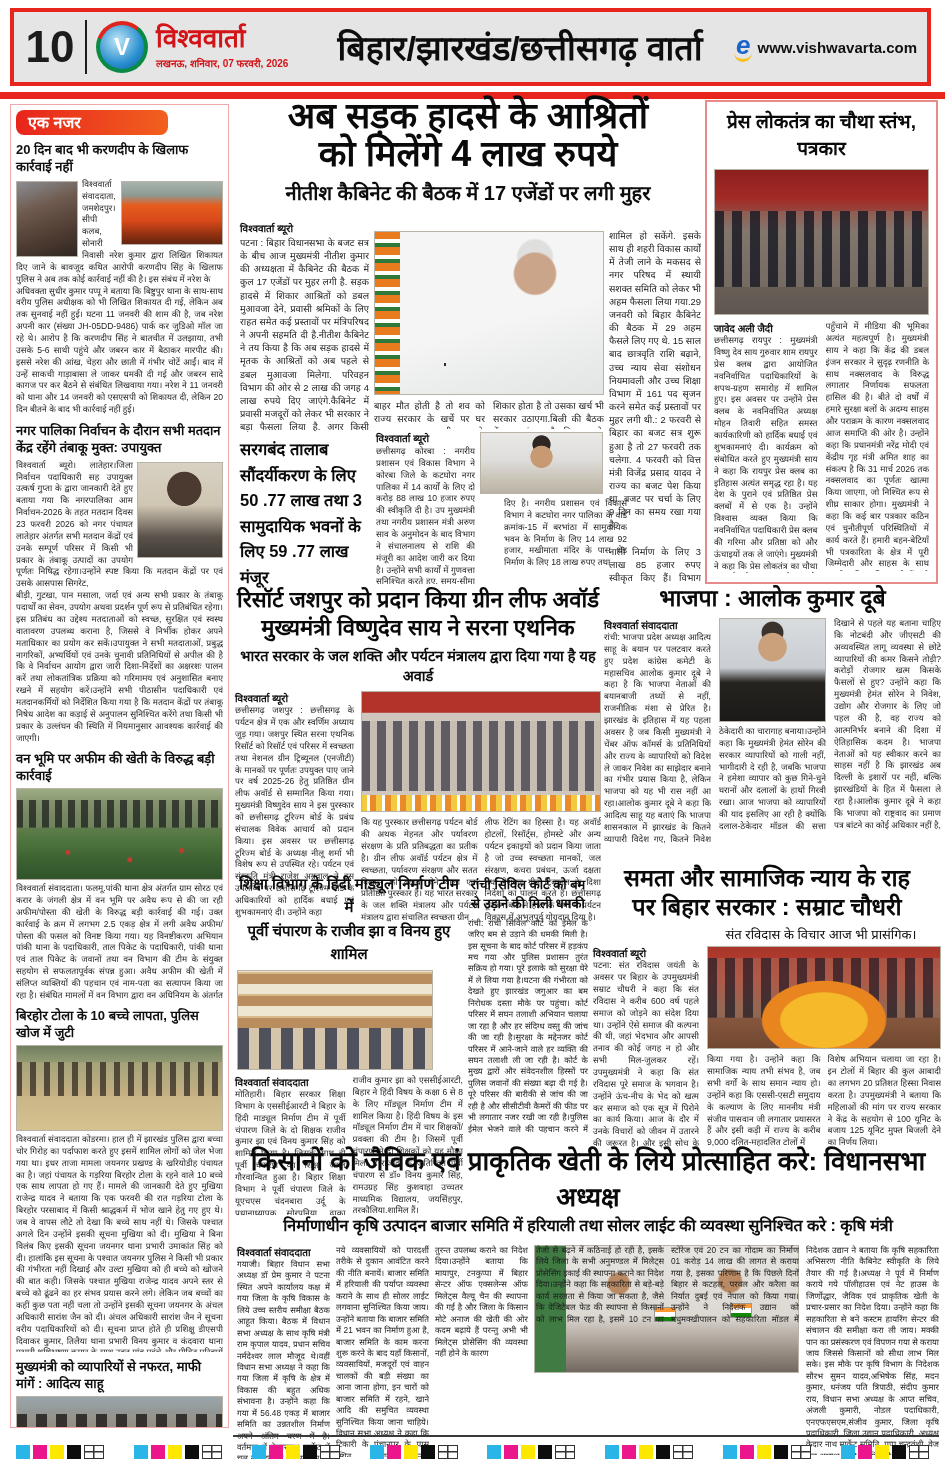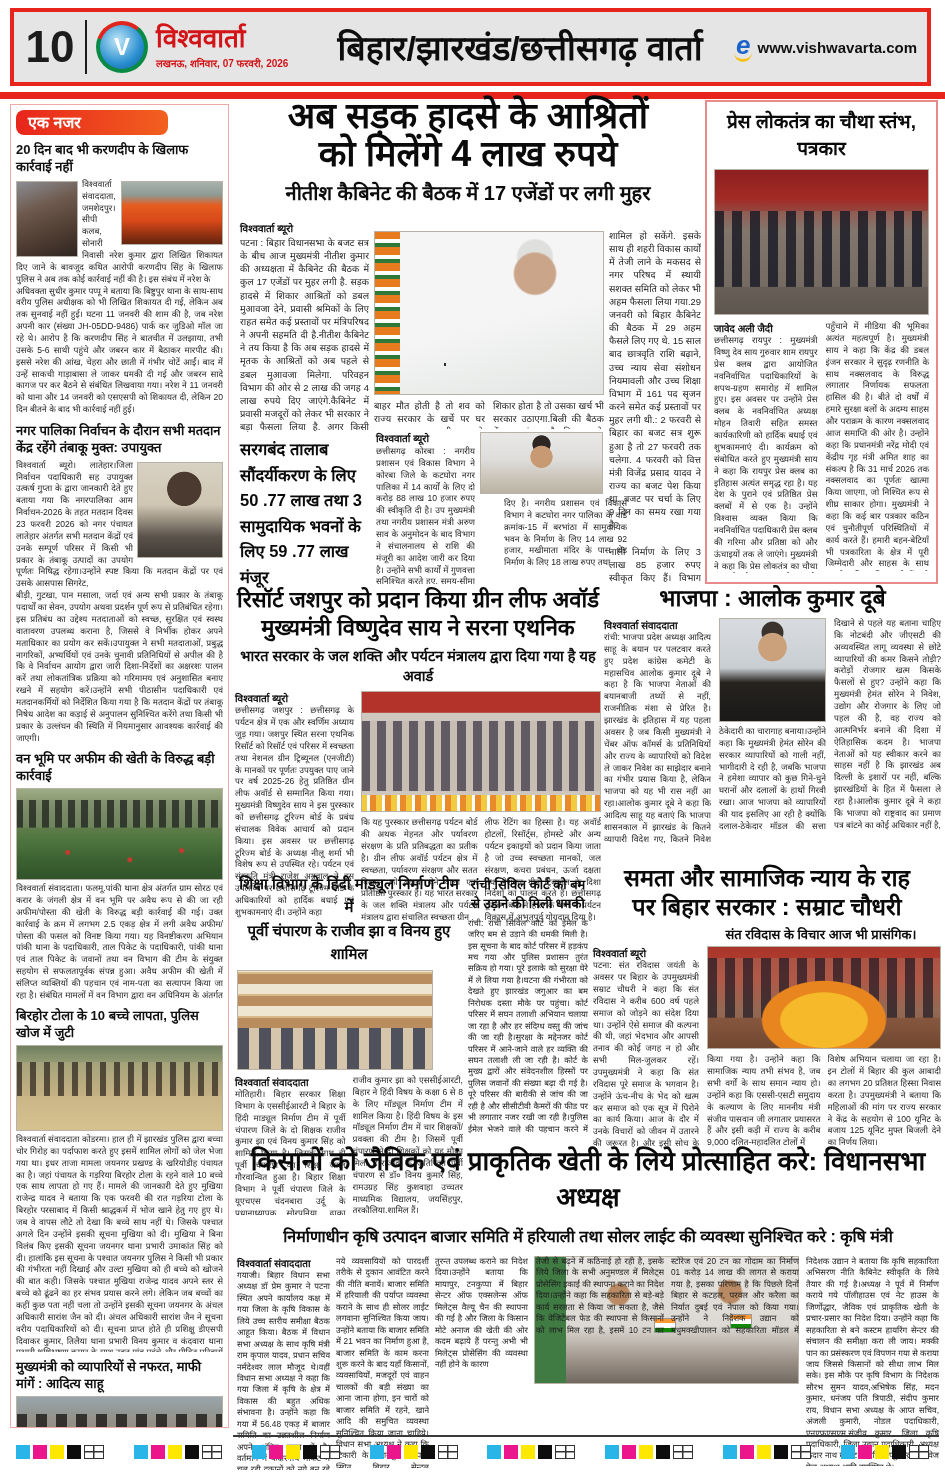--- a/index.html
+++ b/index.html
@@ -123,35 +123,35 @@
   .edu-cols{display:flex;gap:7px;margin-top:2px;}
   .edu-cols .col{width:50%;}
   .edu-cols .txt{height:126px;}
   
   .court{position:absolute;left:468px;top:876px;width:120px;}
   .court-hl{text-align:center;font-size:13px;font-weight:800;line-height:1.45;color:#0a0a0a;}
   .court-body{margin-top:4px;height:216px;font-size:8.3px;}
   
   .samta{position:absolute;left:593px;top:864px;width:348px;}
   .samta-hl{text-align:center;font-size:23.5px;font-weight:800;line-height:1.22;color:#0a0a0a;}
-  .samta-sub{font-size:13px;font-weight:700;margin:4px 0 3px 112px;width:232px;text-align:center;color:#0d0d0d;}
+  .samta-sub{font-size:13px;font-weight:400;margin:4px 0 3px 112px;width:232px;text-align:center;color:#0d0d0d;}
   .samta-body{display:flex;gap:8px;}
   .samta-c1{width:106px;flex:0 0 auto;}
   .samta-c1 .txt{height:188px;}
   .samta-right{flex:1;}
   .samta-photo{width:100%;height:103px;
            background:radial-gradient(ellipse at 50% 72%,#f5b929 0 26%,#e8851f 27% 37%,transparent 38%),
                       repeating-linear-gradient(90deg,rgba(40,35,45,.75) 0 10px,rgba(160,130,115,.35) 10px 18px) 0 28%/100% 58% no-repeat,
                       linear-gradient(180deg,#a8352b 0%,#b84430 32%,#8c5a43 62%,#70482f 100%);}
   .samta-row{display:flex;gap:7px;margin-top:5px;}
   .samta-row div{width:50%;height:96px;}
   
   .farming{position:absolute;left:235px;top:1142px;width:706px;}
   .farm-hl{text-align:center;font-size:26px;font-weight:800;color:#0a0a0a;}
-  .farm-sub{text-align:center;font-size:16px;font-weight:700;margin-top:11px;color:#0d0d0d;}
+  .farm-sub{text-align:center;font-size:16px;font-weight:700;color:#0d0d0d;}
   .farm-body{position:relative;margin-top:9px;height:215px;}
   .farm-body .fcol{position:absolute;top:0;}
   .fc1{left:2px;width:93px;}
   .fc2{left:101px;width:93px;}
   .fc3{left:200px;width:93px;}
   .fc1 .txt,.fc2 .txt,.fc3 .txt{height:200px;font-size:8.3px;}
   .farm-photo{position:absolute;left:299px;top:0;width:265px;height:128px;
            background:linear-gradient(90deg,#3f7b43 0 12%,transparent 12%),
                       radial-gradient(circle at 32% 30%,#b98a63 0 5%,transparent 6%),
                       radial-gradient(circle at 74% 28%,#b98a63 0 5%,transparent 6%),

